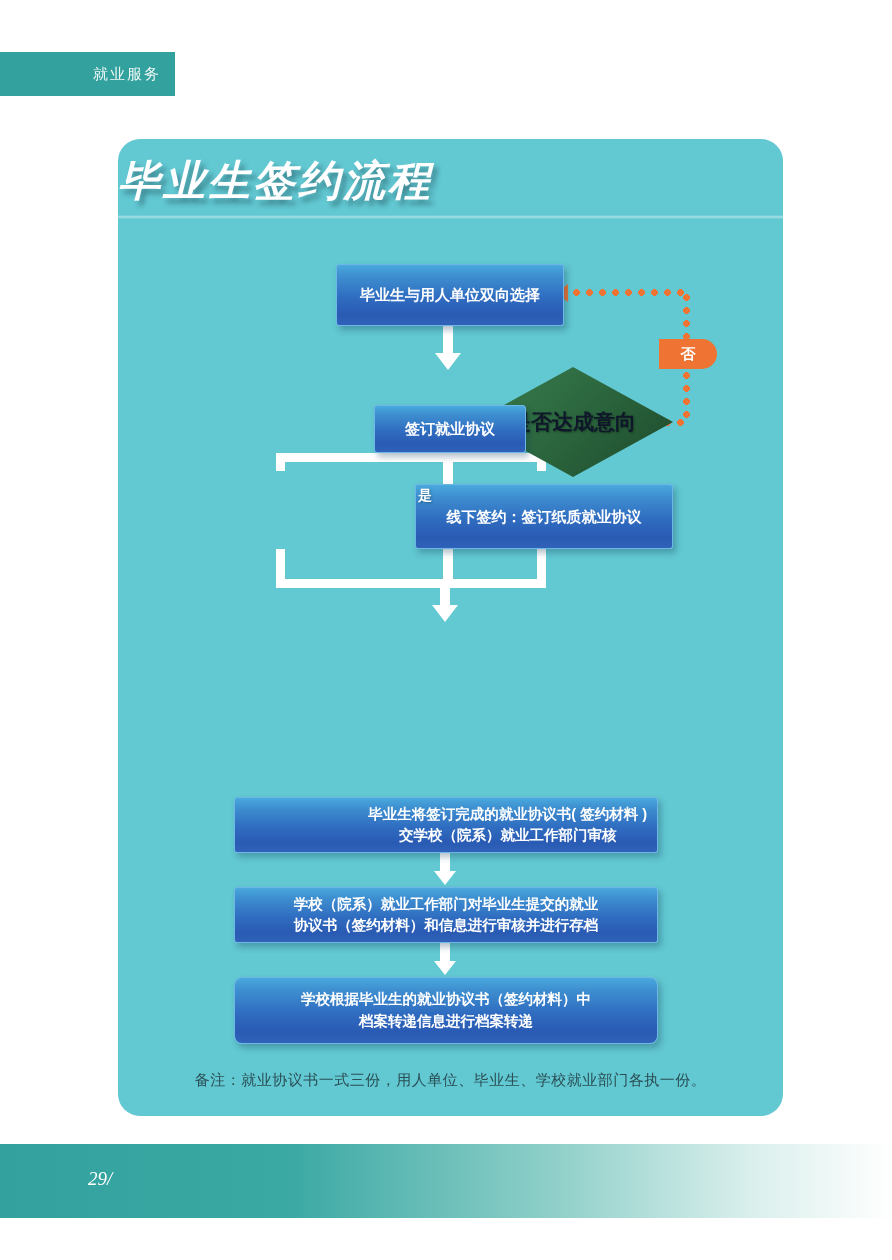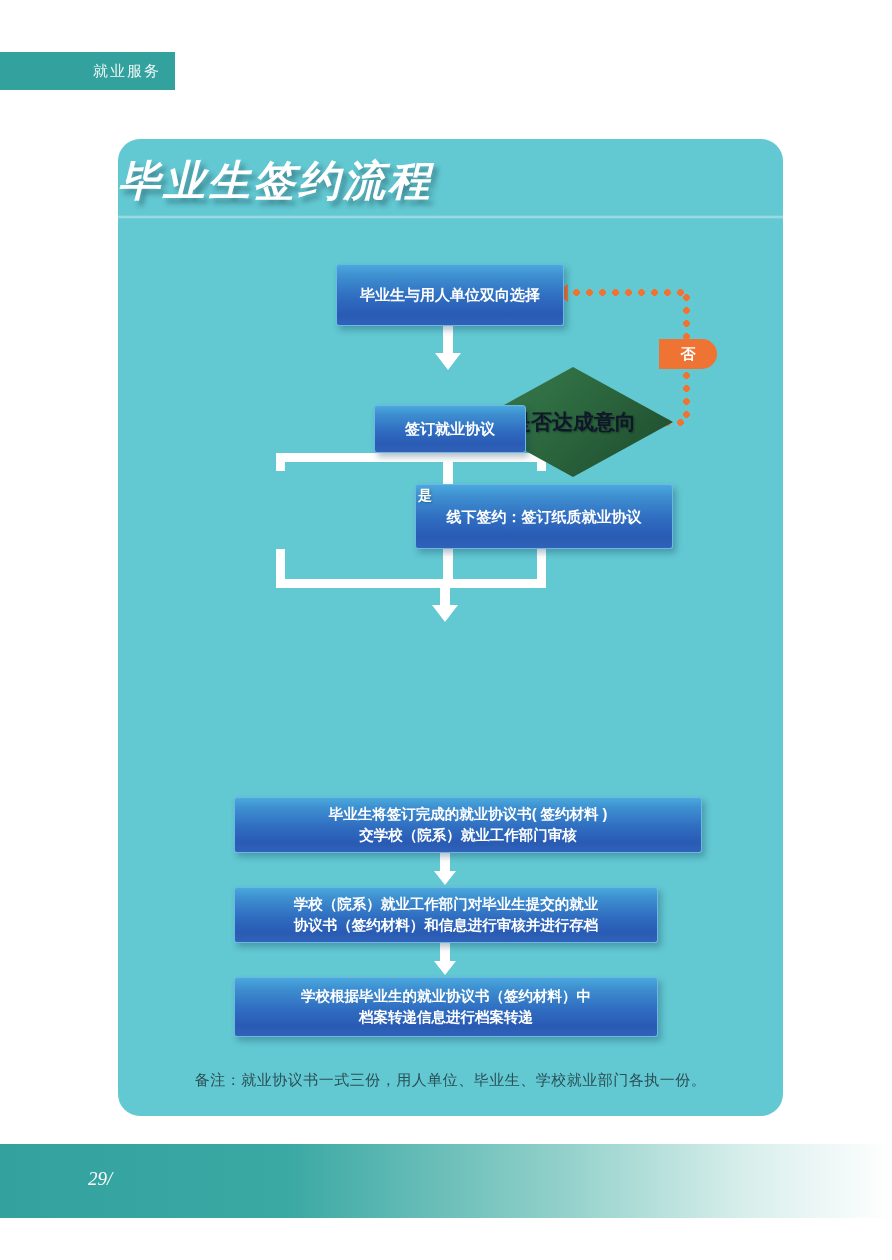--- a/index.html
+++ b/index.html
@@ -14,21 +14,21 @@
     font-family: "Liberation Sans", "DejaVu Sans", sans-serif;
     overflow: hidden;
   }
 
   
   .top-tab {
     position: absolute;
     left: 0;
     top: 52px;
     width: 175px;
-    height: 38px;
+    height: 44px;
     background: #33a29e;
   }
   .top-tab-label {
     position: absolute;
     right: 14px;
     top: 50%;
     transform: translateY(-50%);
     color: #eef7f6;
     font-family: "Liberation Serif", "DejaVu Serif", serif;
     font-size: 15px;
@@ -99,23 +99,23 @@
     font-weight: bold;
     line-height: 1.45;
     z-index: 4;
   }
   .node .txt { padding: 0 10px; white-space: pre-line; }
 
   #node-mutual   { left: 218px; top: 125px; width: 228px; height: 62px; font-size: 15px; }
   #node-sign     { left: 256px; top: 266px; width: 152px; height: 48px; font-size: 15px; }
   #node-online   { left:  65px; top: 345px; width: 195px; height: 65px; font-size: 15px; }
   #node-offline  { left: 297px; top: 345px; width: 258px; height: 65px; font-size: 15px; }
-  #node-submit   { left: 116px; top: 658px; width: 468px; height: 56px; font-size: 14.5px; }
+  #node-submit   { left: 116px; top: 658px; width: 424px; height: 56px; font-size: 14.5px; justify-content: flex-end; }
   #node-review   { left: 116px; top: 748px; width: 424px; height: 56px; font-size: 14.5px; }
-  #node-transfer { left: 116px; top: 838px; width: 424px; height: 60px; font-size: 14.5px; }
+  #node-transfer { left: 116px; top: 838px; width: 424px; height: 67px; font-size: 14.5px; border-radius: 8px; }
   #decision {
     position: absolute;
     left: 355px;
     top: 228px;
     width: 200px;
     height: 110px;
     z-index: 4;
   }
   #decision .shape {
     position: absolute;

